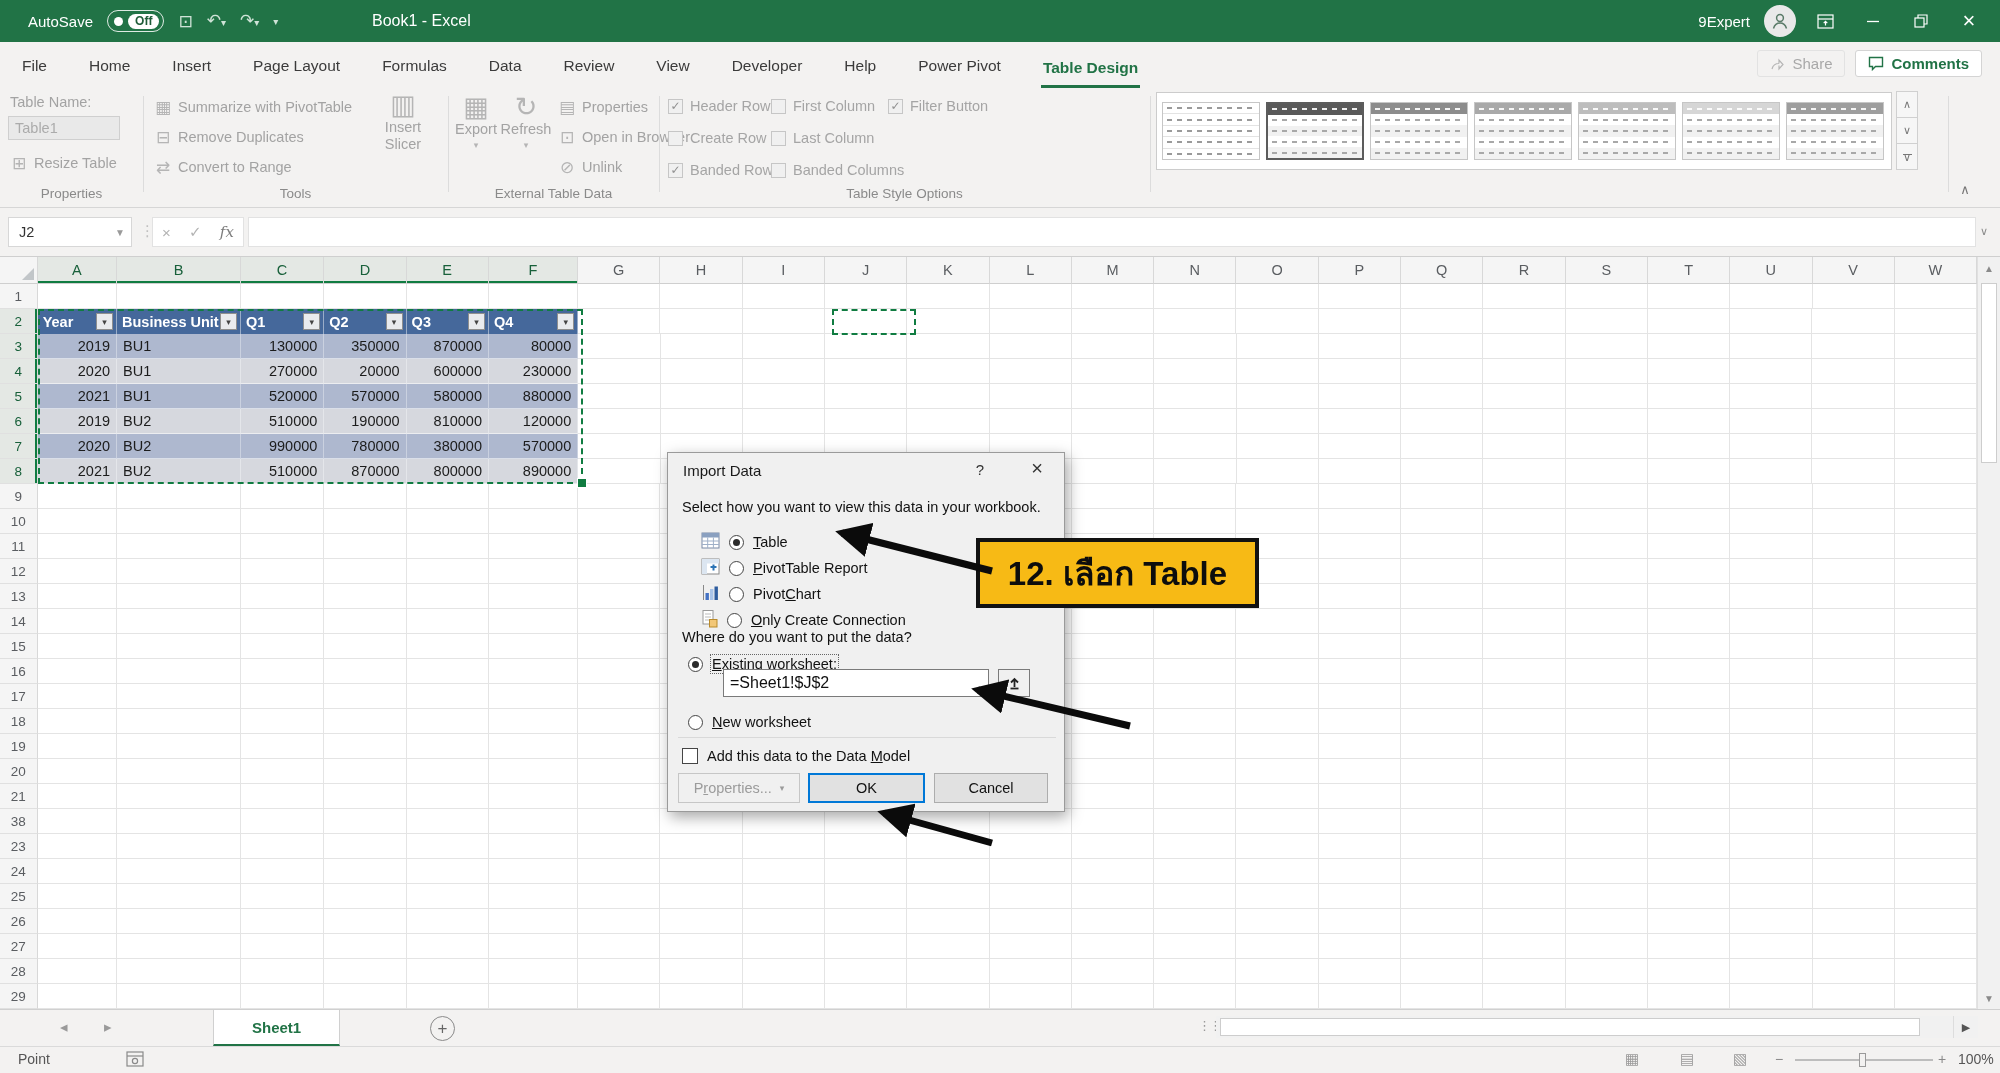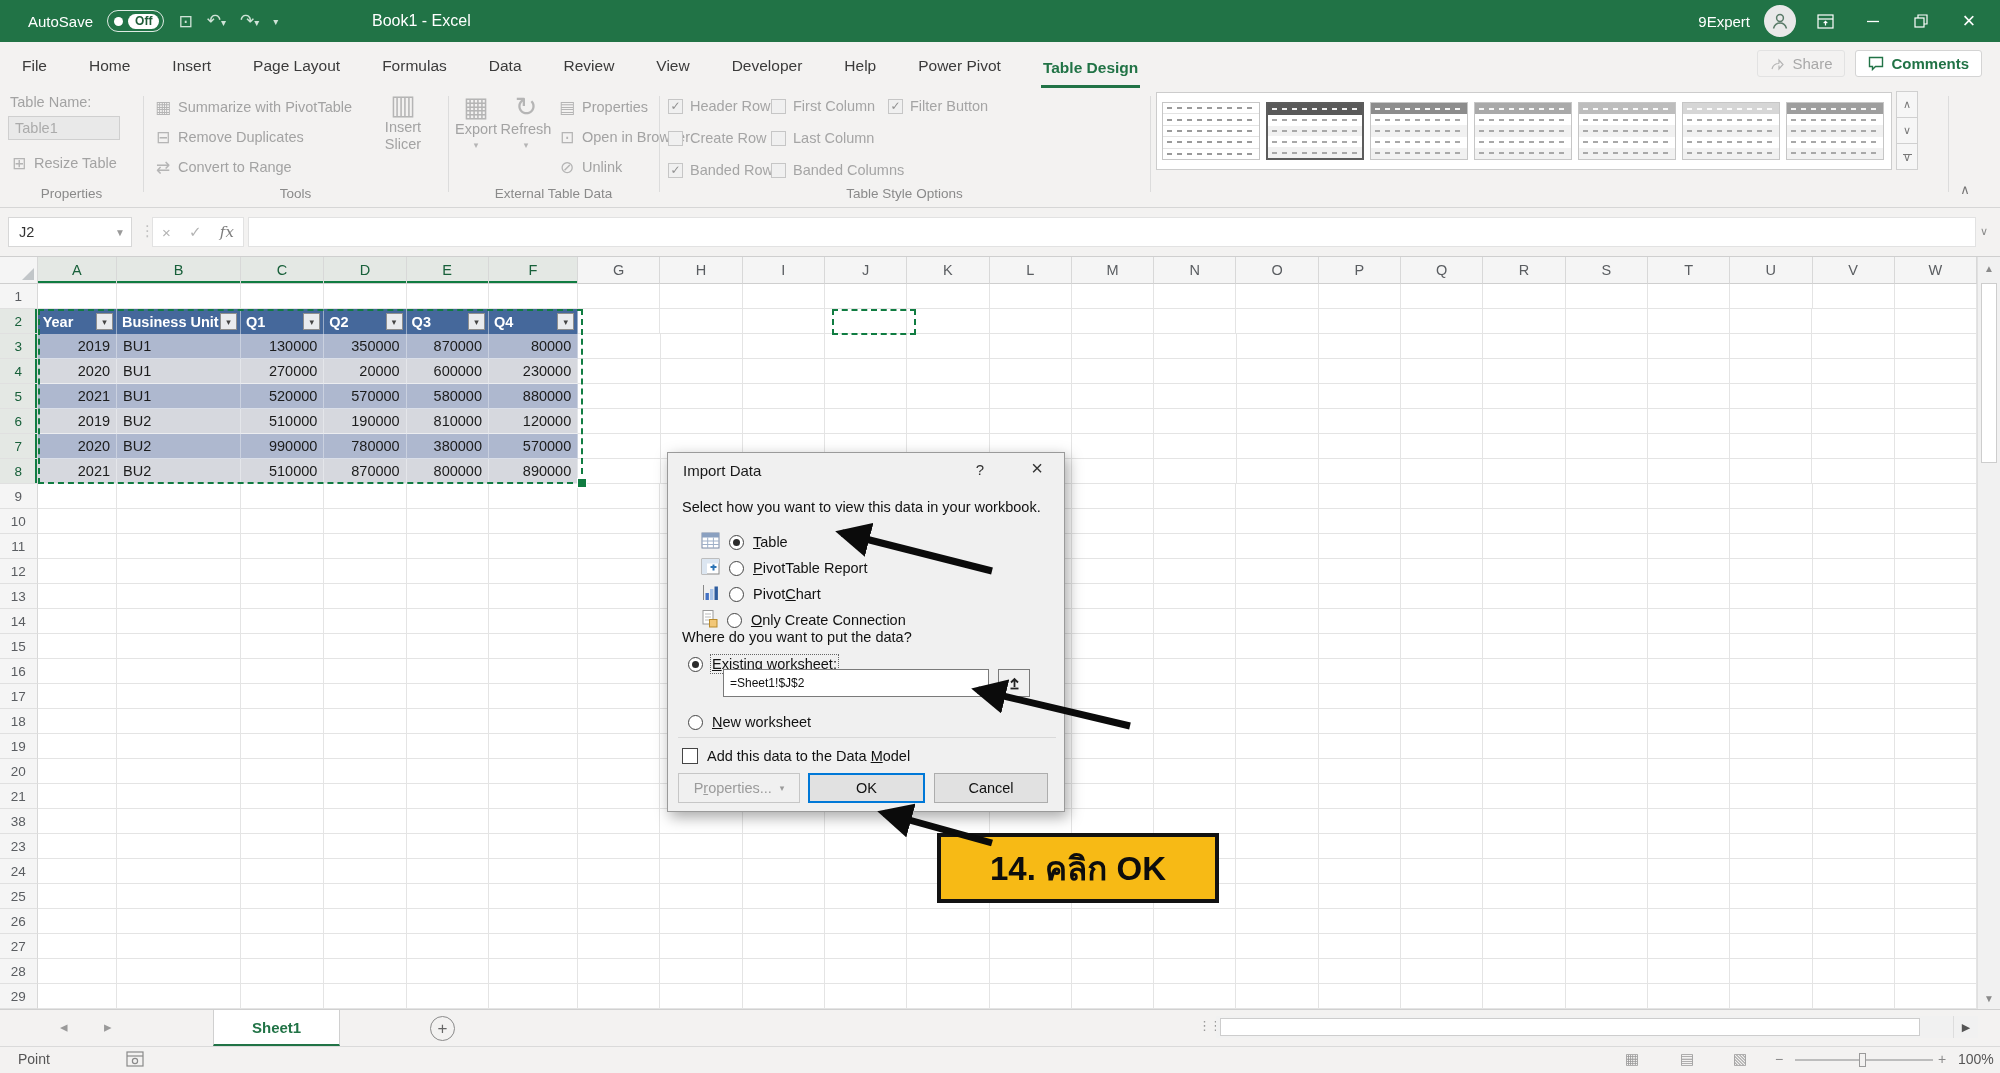--- a/index.html
+++ b/index.html
@@ -149,21 +149,21 @@
   #dlg-close{position:absolute;left:352px;top:4px;width:34px;height:26px;text-align:center;color:#333;font-size:20px;}
   .dlg-row{position:absolute;display:flex;align-items:center;gap:9px;height:22px;}
   .radio{width:15px;height:15px;border:1px solid #454545;border-radius:50%;background:#fff;box-sizing:border-box;
      display:flex;align-items:center;justify-content:center;flex:0 0 auto;}
   .radio.on:after{content:"";width:7px;height:7px;border-radius:50%;background:#2b2b2b;}
   .chk{width:16px;height:16px;border:1px solid #454545;background:#fff;box-sizing:border-box;flex:0 0 auto;}
   #dlg-intro{position:absolute;left:14px;top:46px;}
   #dlg-where{position:absolute;left:14px;top:176px;}
   .focus-dotted{outline:1px dotted #666;outline-offset:1px;}
   #dlg-range-field{position:absolute;left:55px;top:216px;width:266px;height:28px;background:#fff;border:1px solid #7a7a7a;
-     box-sizing:border-box;display:flex;align-items:center;padding-left:6px;font-size:12px;}
+     box-sizing:border-box;display:flex;align-items:center;padding-left:6px;font-size:16px;}
   #dlg-picker{position:absolute;left:330px;top:216px;width:32px;height:28px;background:#f0f0f0;border:1px solid #7a7a7a;
      box-sizing:border-box;display:flex;align-items:center;justify-content:center;font-weight:bold;font-size:15px;color:#222;}
   #dlg-hr{position:absolute;left:10px;top:284px;width:378px;border-top:1px solid #d9d9d9;}
   .dlg-btn{position:absolute;top:320px;height:30px;background:#e1e1e1;border:1px solid #adadad;box-sizing:border-box;
      display:flex;align-items:center;justify-content:center;font-size:14.5px;color:#111;}
   #btn-props{left:10px;width:122px;color:#9b9b9b;background:#f0f0f0;border-color:#c6c6c6;gap:8px;}
   #btn-ok{left:140px;width:117px;border:2px solid #0078D7;}
   #btn-cancel{left:266px;width:114px;}
 
   
@@ -1400,21 +1400,21 @@
       <span id="dm-label">Add this data to the Data <u>M</u>odel</span>
     </div>
     <div class="dlg-btn" id="btn-props">
       <span id="props-label">P<u>r</u>operties...</span>
       <span style="font-size:9px;">▾</span>
     </div>
     <div class="dlg-btn" id="btn-ok">OK</div>
     <div class="dlg-btn" id="btn-cancel">Cancel</div>
   </div>
 
-  <div class="callout abs" id="callout-14">14. คลิก OK</div>
+  <div class="callout abs" id="callout-12">12. เลือก Table</div>
 
   <svg id="arrows" class="abs">
     <defs>
       <marker id="ah" markerWidth="5" markerHeight="5" refX="4" refY="2.5" orient="auto">
         <path d="M0,0 L5,2.5 L0,5 z" fill="#0b0b0b"></path>
       </marker>
     </defs>
     <line x1="992" y1="571" x2="842" y2="533" stroke="#0b0b0b" stroke-width="7" marker-end="url(#ah)"></line>
     <line x1="1130" y1="726" x2="978" y2="690" stroke="#0b0b0b" stroke-width="7" marker-end="url(#ah)"></line>
     <line x1="992" y1="843" x2="884" y2="813" stroke="#0b0b0b" stroke-width="7" marker-end="url(#ah)"></line>

